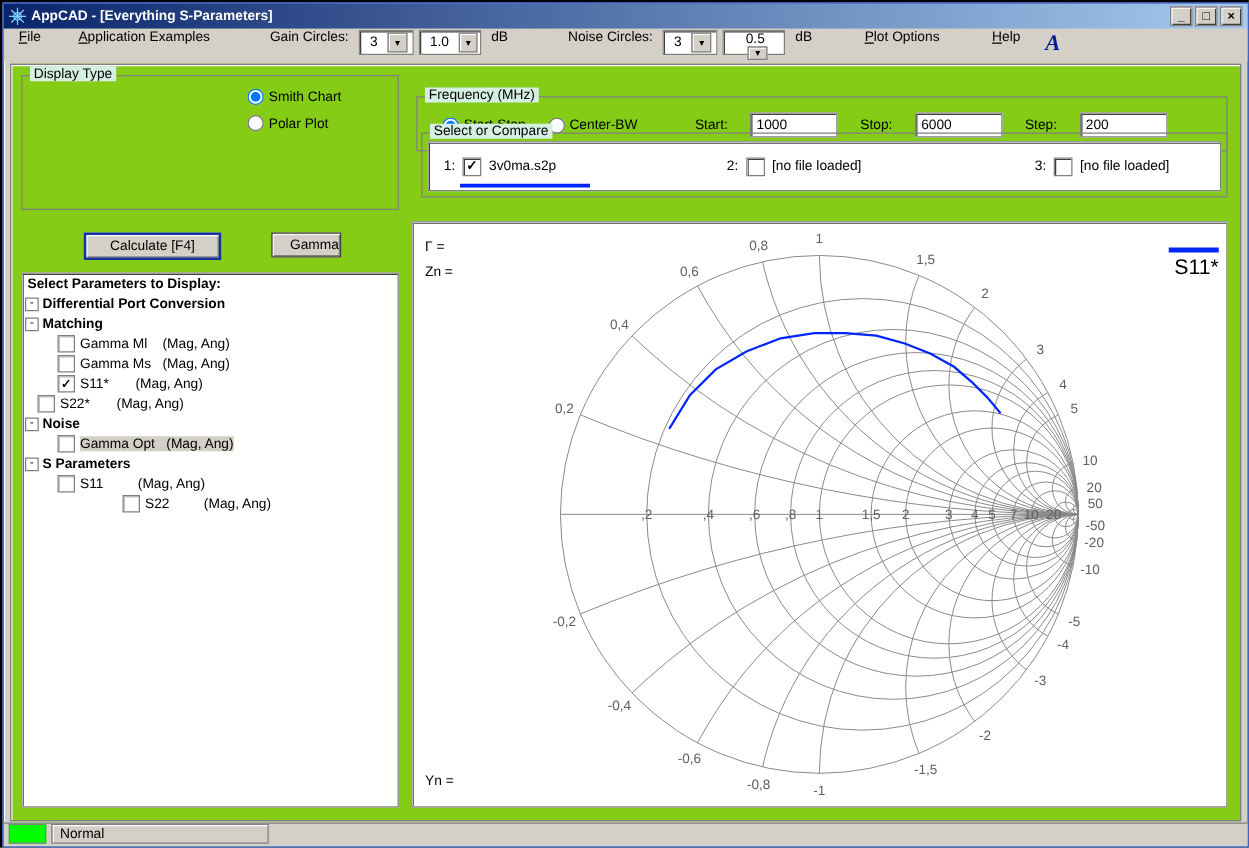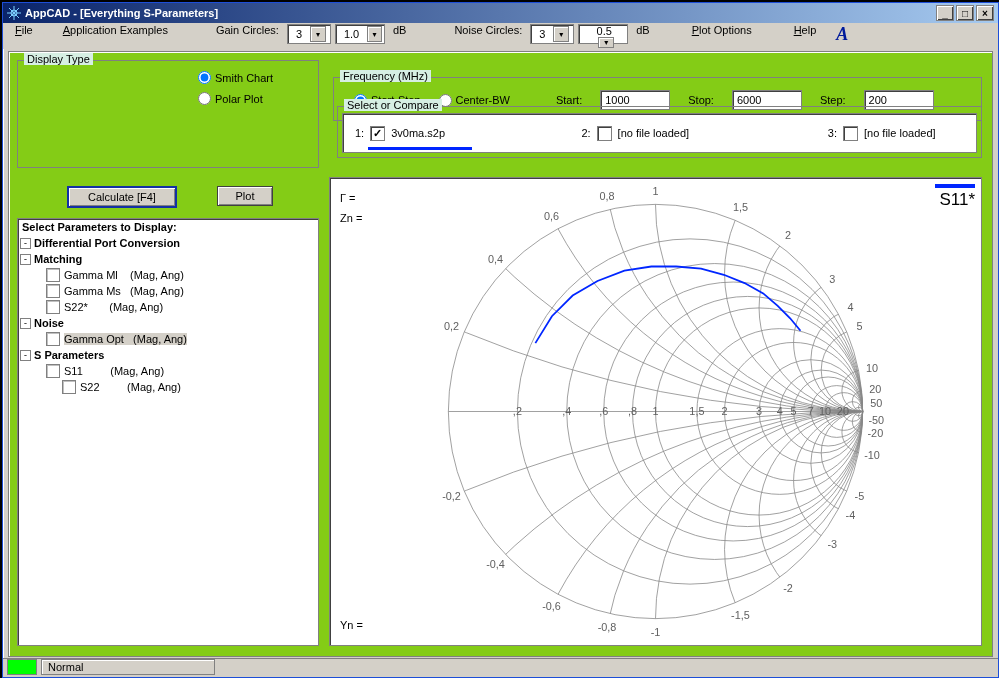--- a/index.html
+++ b/index.html
@@ -28,21 +28,21 @@
   .tree-panel{position:absolute;background:#fff;border:1px solid #808080;box-shadow:inset 1px 1px 0 #404040;overflow:hidden;}
   .tree-panel .hd{font-weight:bold;padding:2px 4px;}
   .tree-panel .row{display:flex;align-items:center;height:16px;padding-left:2px;}
   .tree-panel .exp{width:9px;height:9px;border:1px solid #808080;margin-right:3px;display:flex;align-items:center;justify-content:center;font-size:9px;line-height:9px;font-family:monospace;}
   .tree-panel .cb{width:12px;height:12px;border:1px solid #808080;margin-right:4px;background:#fff;box-shadow:inset 1px 1px 0 #c0c0c0;display:flex;align-items:center;justify-content:center;}
   .tree-panel .cb.ck::after{content:'\2713';font-size:10px;font-weight:bold;}
   .tree-panel .lbl{white-space:pre;}
   .tree-panel .lbl.sel{background:#d4d0c8;}
   .chart-panel{position:absolute;background:#fff;border:1px solid #808080;box-shadow:inset 1px 1px 0 #404040;}
   .chart-axis-label{position:absolute;font-size:11px;}
-  .legend-mark{position:absolute;right:6px;top:6px;text-align:right;}
+  .legend-mark{position:absolute;right:6px;top:20px;text-align:right;}
   .legend-mark .line{width:40px;height:4px;background:#0026ff;margin-bottom:2px;margin-left:auto;}
   .legend-mark .txt{font-family:Arial;font-size:17px;font-weight:normal;}
   .statusbar{position:absolute;left:0;right:0;bottom:0;height:18px;background:#d4d0c8;border-top:1px solid #808080;display:flex;align-items:flex-start;}
   .status-ind{width:28px;height:14px;background:#00ff00;margin:0 4px;border:1px solid #808080;}
   .status-cell{padding:0 6px;border:1px solid #808080;box-shadow:inset 1px 1px 0 #fff;height:14px;display:flex;align-items:center;min-width:160px;}
   .s-underline{position:absolute;height:3px;background:#0026ff;}
   svg text{font-family:Arial;font-size:11px;fill:#606060;}
 </style>
 </head>
 <body>
@@ -108,21 +108,21 @@
             <span>Smith Chart</span>
           </label>
         <label class="radio">
             <input type="radio" name="dt" style=""> 
             <span>Polar Plot</span>
           </label>
       </div>
     </div>
 
     <button class="btn3d blue" style="position:absolute;left:58px;top:134px;width:110px;">Calculate [F4]</button>
-    <button class="btn3d" style="position:absolute;left:208px;top:134px;width:56px;">Plot</button>
+    <button class="btn3d" style="position:absolute;left:208px;top:134px;width:56px;">Gamma</button>
 
     <div class="groupbox" style="left:324px;top:4px;right:10px;height:42px;margin-top:21px;">
       <div class="legend">Frequency (MHz)</div>
       <div style="position:absolute;left:20px;top:12px;display:flex;align-items:center;gap:18px;">
         <label class="radio">
             <input type="radio" name="fm" checked="" style=""> 
             <span>Start-Stop</span>
           </label>
         <label class="radio">
             <input type="radio" name="fm" style=""> 
@@ -174,40 +174,44 @@
         </div>
       <div class="row" style="padding-left:28px;">
           <div class="cb"></div>
           <span class="lbl">Gamma Ml    (Mag, Ang)</span>
         </div>
       <div class="row" style="padding-left:28px;">
           <div class="cb"></div>
           <span class="lbl">Gamma Ms   (Mag, Ang)</span>
         </div>
       <div class="row" style="padding-left:28px;">
+          <div class="cb ck"></div>
+          <span class="lbl">S11*       (Mag, Ang)</span>
+        </div>
+      <div class="row" style="padding-left:12px;">
           <div class="cb"></div>
           <span class="lbl">S22*       (Mag, Ang)</span>
         </div>
       <div class="row">
           <div class="exp">-</div>
           <span class="lbl" style="font-weight:bold">Noise</span>
         </div>
       <div class="row" style="padding-left:28px;">
           <div class="cb"></div>
           <span class="lbl sel">Gamma Opt   (Mag, Ang)</span>
         </div>
       <div class="row">
           <div class="exp">-</div>
           <span class="lbl" style="font-weight:bold">S Parameters</span>
         </div>
       <div class="row" style="padding-left:28px;">
           <div class="cb"></div>
           <span class="lbl">S11         (Mag, Ang)</span>
         </div>
-      <div class="row" style="padding-left:44px;">
+      <div class="row" style="padding-left:44px;margin-left:36px;">
           <div class="cb"></div>
           <span class="lbl">S22         (Mag, Ang)</span>
         </div>
     </div>
 
     <div class="chart-panel" style="left:320px;top:125px;right:10px;bottom:10px;">
       <div class="chart-axis-label" style="left:10px;top:14px;">Γ =</div>
       <div class="chart-axis-label" style="left:10px;top:34px;">Zn =</div>
       <div class="chart-axis-label" style="left:10px;bottom:14px;">Yn =</div>
       <div class="legend-mark">

